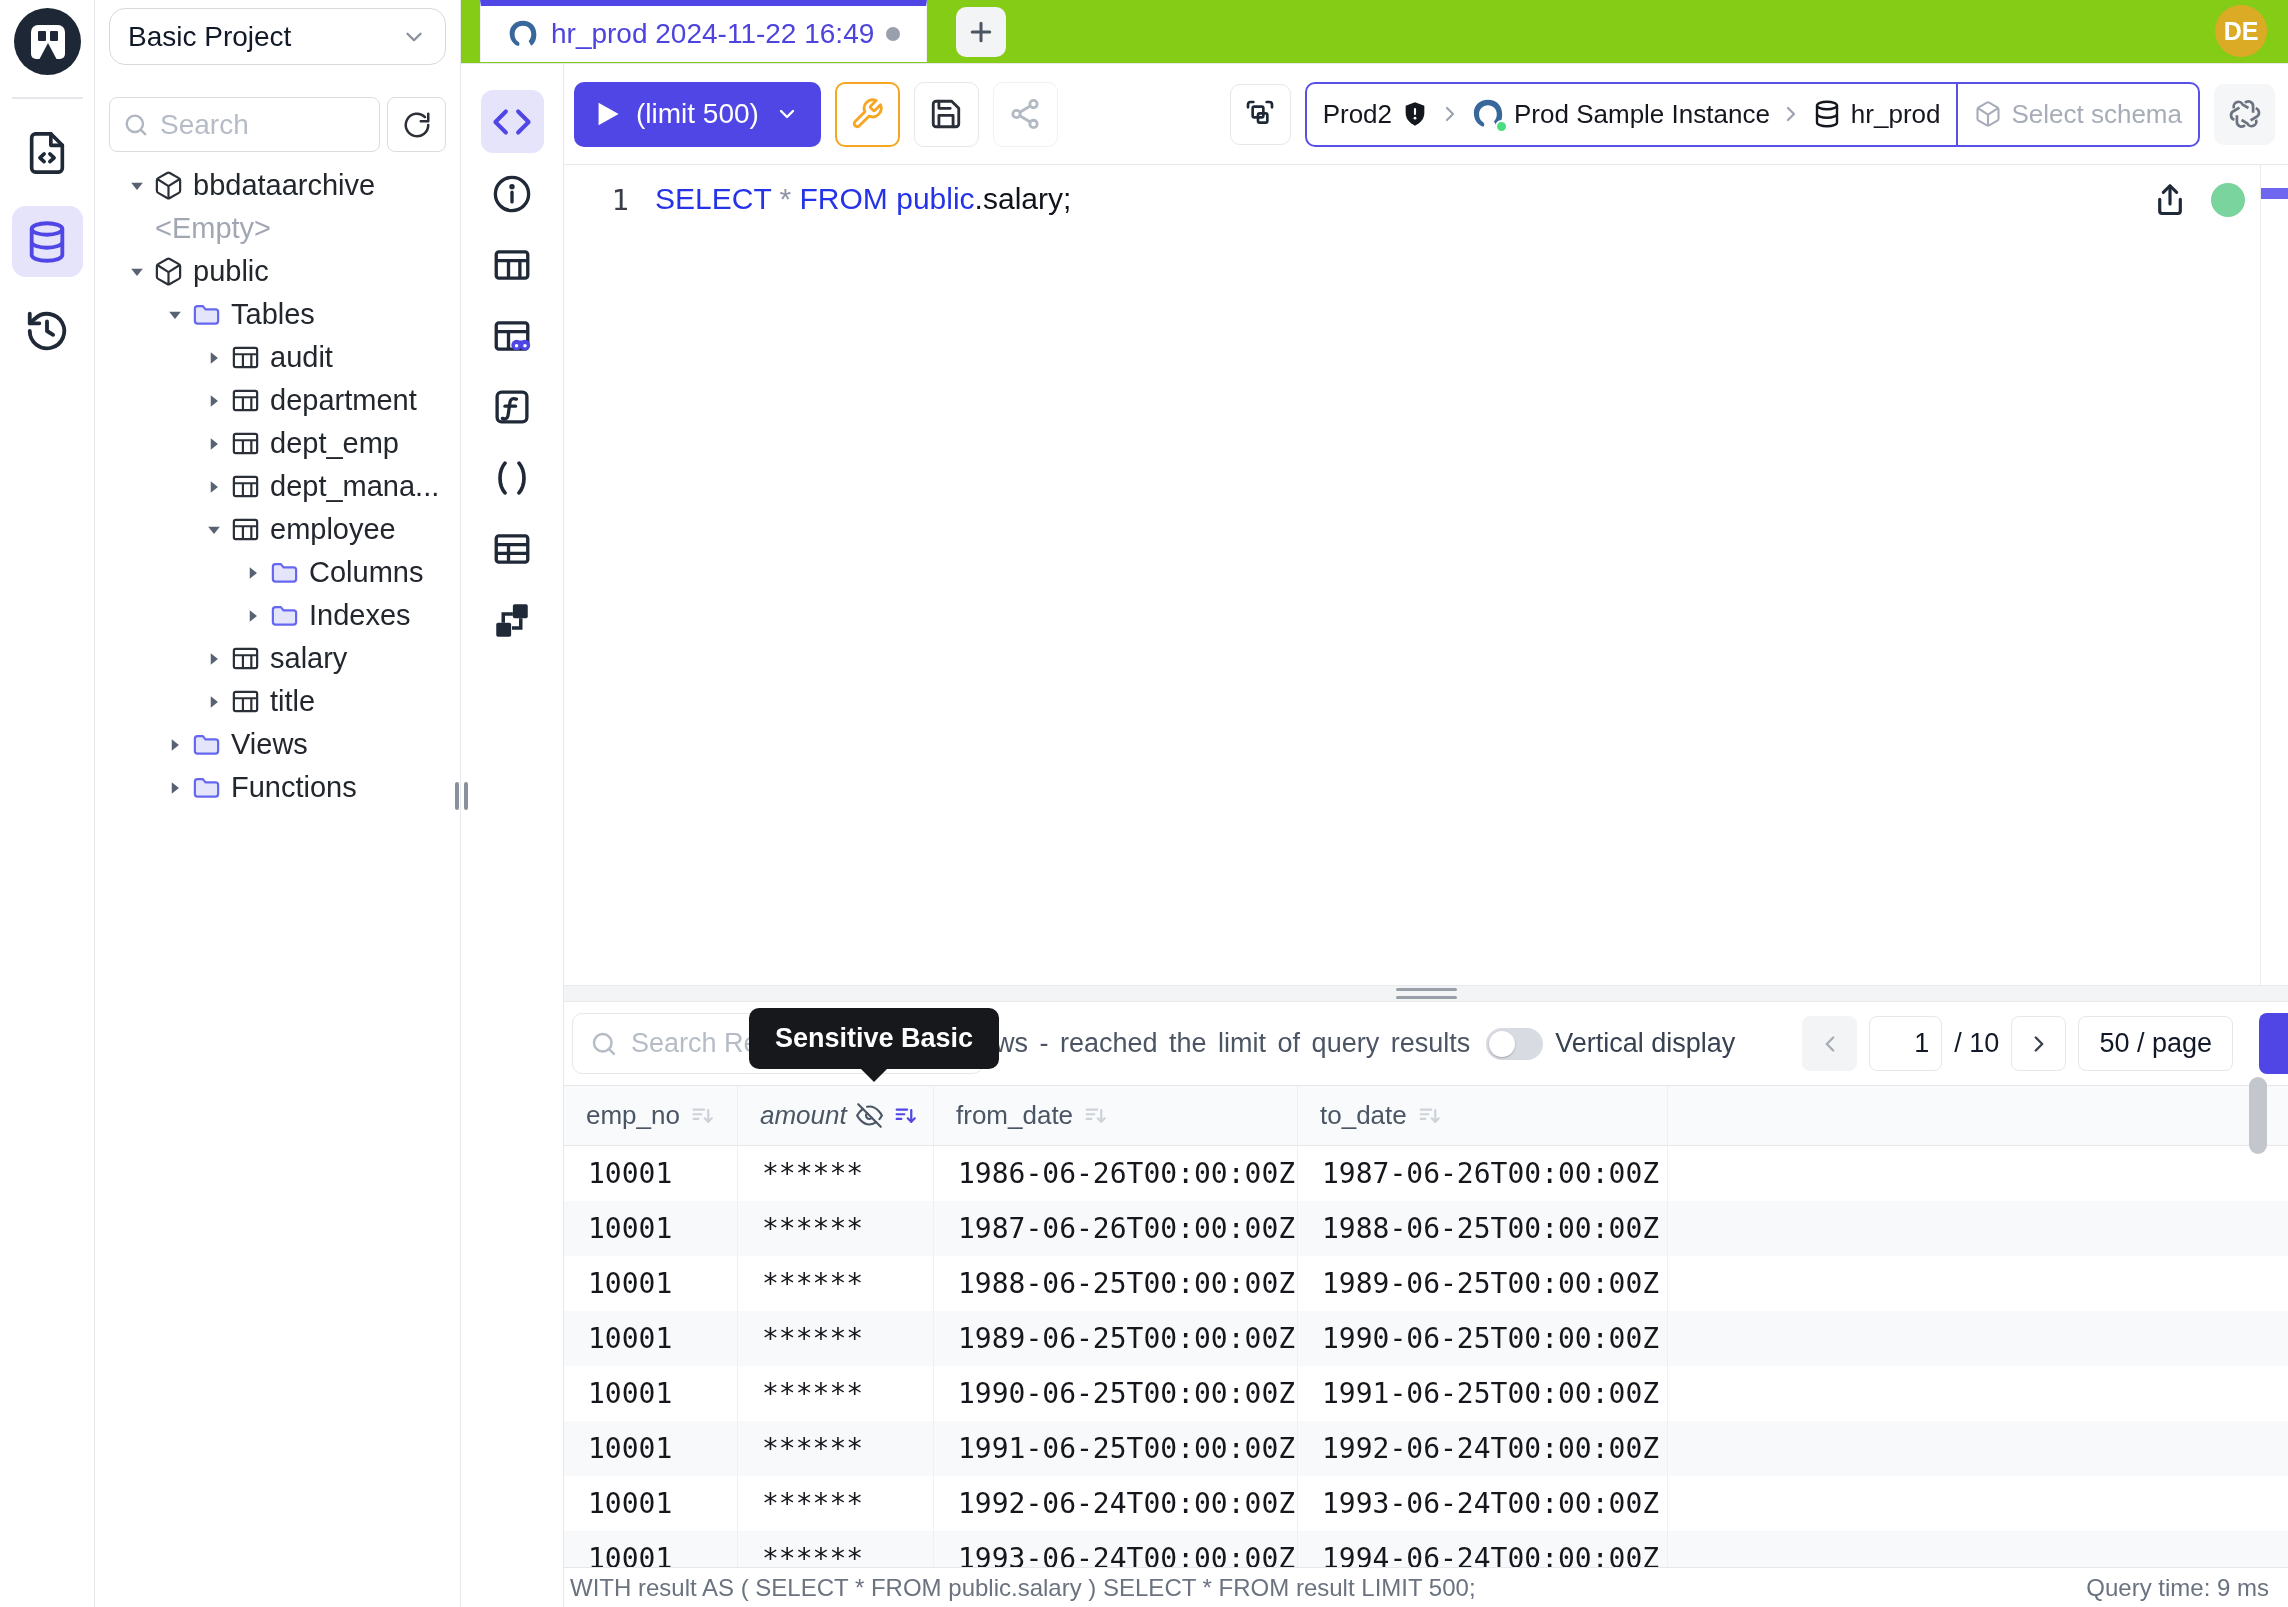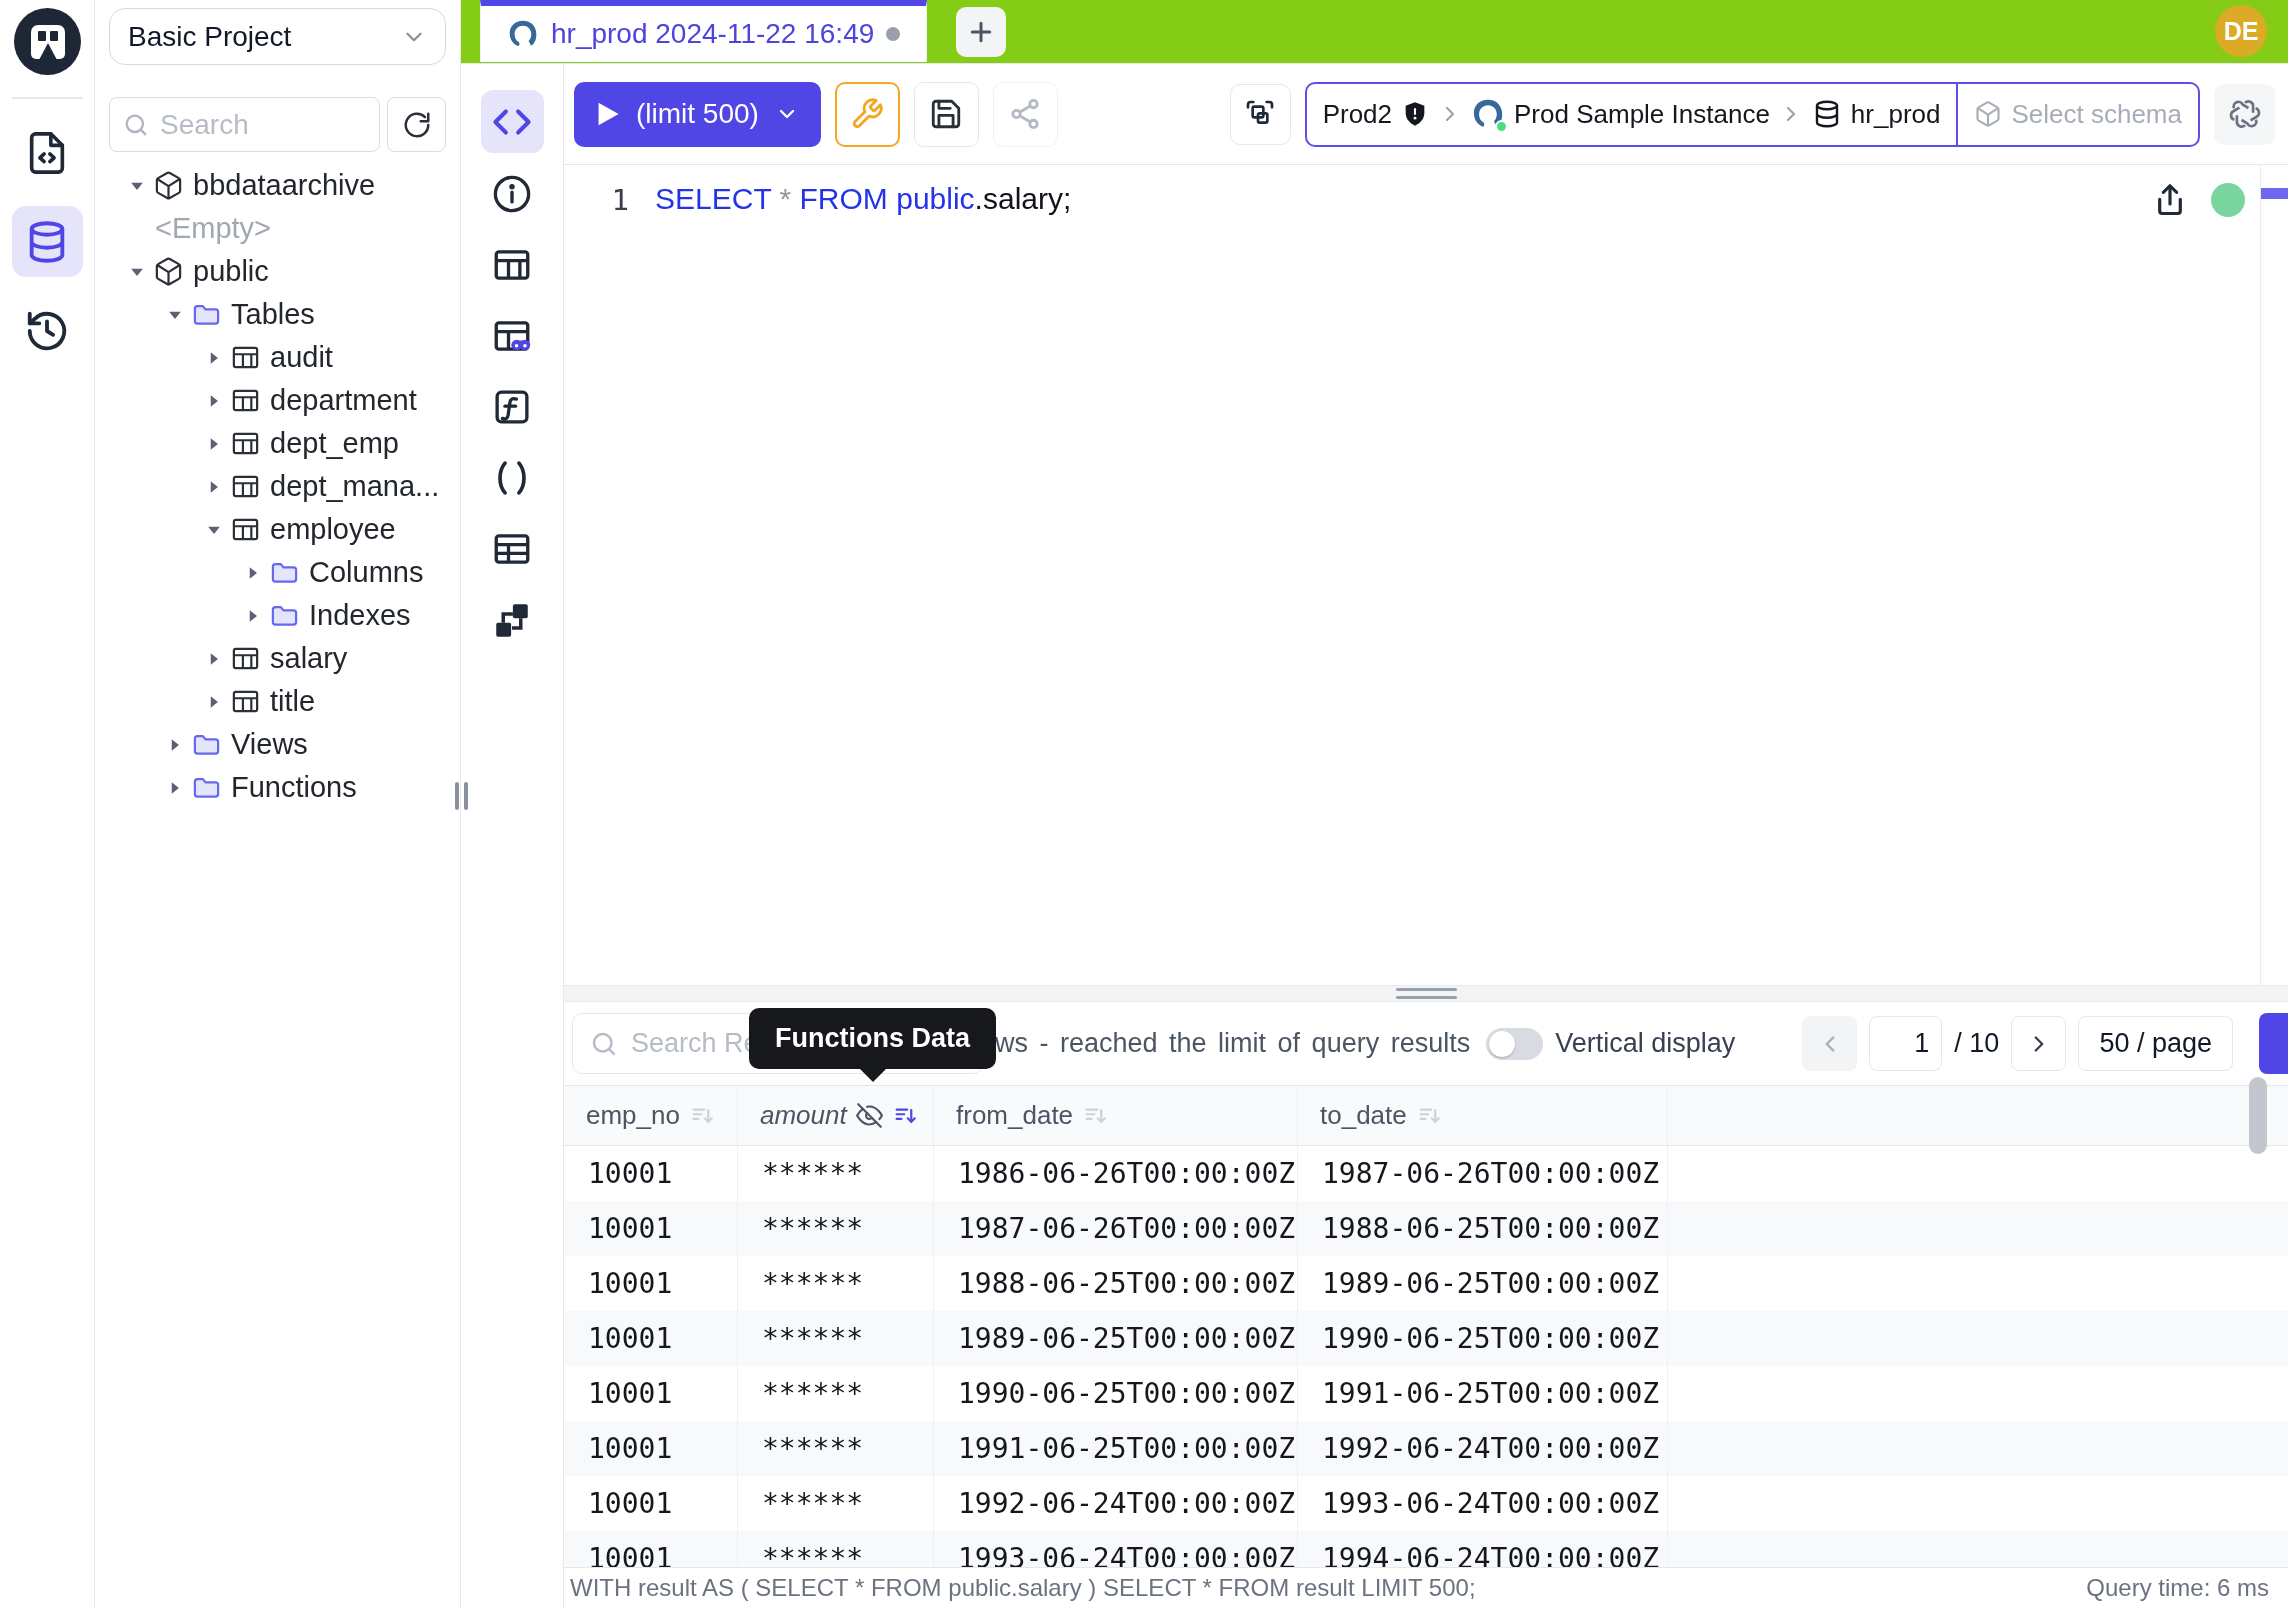--- a/index.html
+++ b/index.html
@@ -672,21 +672,21 @@
                 </span>
               </button>
               <div class="pg-size">
                 <span>50 / page</span>
               </div>
               <button class="export-btn"></button>
             </div>
           </div>
 
           <div class="tooltip">
-            <span>Functions Data</span>
+            <span>Sensitive Basic</span>
             <span class="arr"></span>
           </div>
 
           <div class="grid">
             <div class="ghead">
                 <div class="hcell c0">
                   <span>emp_no</span>
                   <span class="sort-muted">
                     <svg width="28" height="28" viewBox="0 0 24 24" fill="none" stroke="currentColor" stroke-width="1.9" stroke-linecap="round" stroke-linejoin="round">
                       <path d="M4 6.5h9M4 10.5h6.5M4 14.5h4"></path>
@@ -790,19 +790,19 @@
                   <div class="gcell c3">1994-06-24T00:00:00Z</div>
                   <div class="gcell c4"></div>
                 </div>
               </div>
           </div>
           <div class="r-thumb"></div>
         </div>
 
         <div class="statusbar">
           <span class="sb-q">WITH result AS ( SELECT * FROM public.salary ) SELECT * FROM result LIMIT 500;</span>
-          <span class="sb-t">Query time: 6 ms</span>
+          <span class="sb-t">Query time: 9 ms</span>
         </div>
       </div>
     </div>
   </div>
 </div>
 
 
 </body></html>

